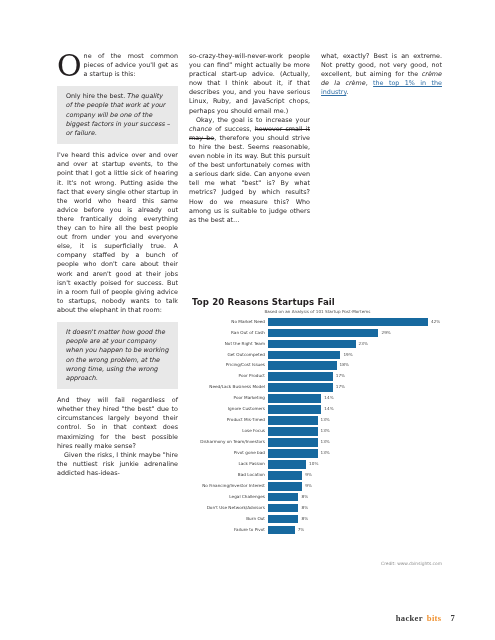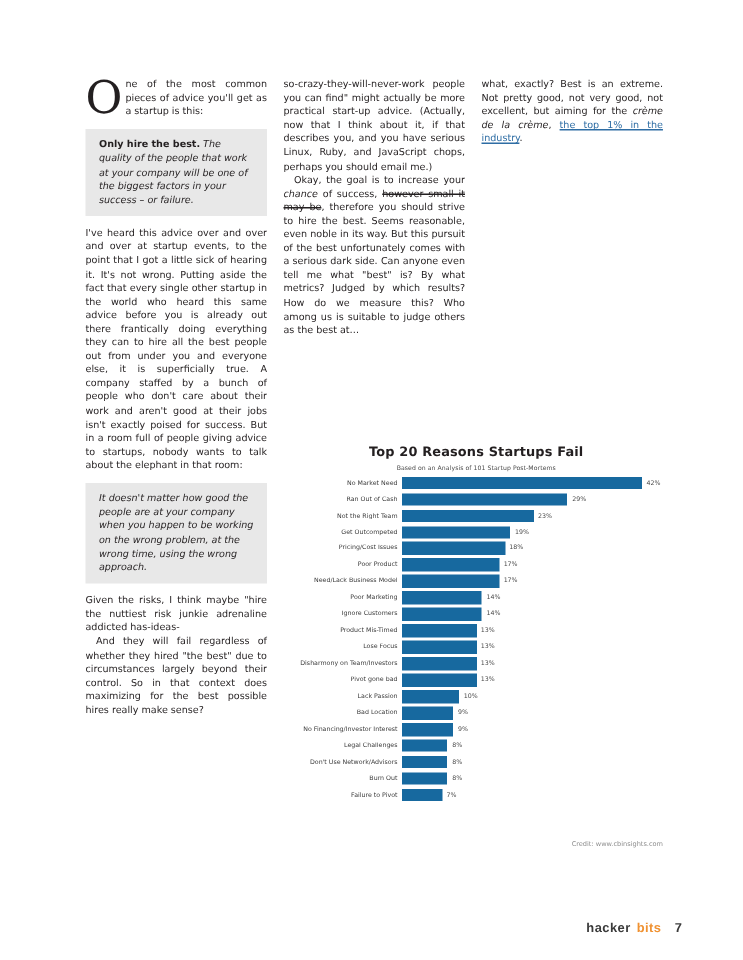--- a/index.html
+++ b/index.html
@@ -63,21 +63,21 @@
     margin: 7px 0 7px 0;
     font-size: 6.4px;
     line-height: 9.2px;
     color: #231f20;
     font-style: italic;
   }
   .callout.lead-bold {
     font-style: normal;
   }
   .callout.lead-bold .lead {
-    font-weight: bold;
+    font-weight: normal;
     font-style: normal;
     text-align: center;
   }
   .callout.lead-bold .rest {
     font-style: italic;
   }
 
   .ital { font-style: italic; }
   .strike { text-decoration: line-through; }
   .lnk {
@@ -88,21 +88,21 @@
   
   .chart-wrap {
     position: absolute;
     left: 192px;
     top: 296px;
     width: 251px;
     height: 272px;
     background: #ffffff;
   }
   .chart-title {
-    text-align: center;
+    text-align: left;
     font-size: 8.6px;
     font-weight: bold;
     color: #231f20;
     letter-spacing: 0.1px;
     margin-top: 1px;
   }
   .chart-sub {
     text-align: center;
     font-size: 4.1px;
     color: #4a4a4a;
@@ -157,21 +157,21 @@
   }
 
   
   .footer {
     position: absolute;
     right: 40px;
     bottom: 17px;
     display: flex;
     align-items: flex-start;
     gap: 4px;
-    font-family: Liberation Sans, sans-serif;
+    font-family: Liberation Serif, serif;
     font-size: 8.6px;
     letter-spacing: 0.3px;
   }
   .footer .f-hacker { color: #3b3b3b; font-weight: bold; }
   .footer .f-bits { color: #f09232; font-weight: bold; }
   .footer .f-page { color: #3b3b3b; font-weight: bold; margin-left: 5px; }
 </style>
 </head>
 <body>
 
@@ -186,22 +186,22 @@
         <span class="lead">Only hire the best.</span><span class="rest"> The quality of the people that work at your company will be one of the biggest factors in your success – or failure.</span>
       </div>
 
       <p>I've heard this advice over and over and over at startup events, to the point that I got a little sick of hearing it. It's not wrong. Putting aside the fact that every single other startup in the world who heard this same advice before you is already out there frantically doing everything they can to hire all the best people out from under you and everyone else, it is superficially true. A company staffed by a bunch of people who don't care about their work and aren't good at their jobs isn't exactly poised for success. But in a room full of people giving advice to startups, nobody wants to talk about the elephant in that room:</p>
 
       <div class="callout">
         <span>It doesn't matter how good the people are at your company when you happen to be working on the wrong problem, at the wrong time, using the wrong approach.</span>
       </div>
 
 
+      <p>And they will fail regardless of whether they hired "the best" due to circumstances largely beyond their control. So in that context does maximizing for the best possible hires really make sense?</p>
       <p>Given the risks, I think maybe "hire the nuttiest risk junkie adrenaline addicted has-ideas-</p>
-      <p>And they will fail regardless of whether they hired "the best" due to circumstances largely beyond their control. So in that context does maximizing for the best possible hires really make sense?</p>
     </div>
 
     <div class="col">
       <p>so-crazy-they-will-never-work people you can find" might actually be more practical start-up advice. (Actually, now that I think about it, if that describes you, and you have serious Linux, Ruby, and JavaScript chops, perhaps you should email me.)</p>
       <p><span>Okay, the goal is to increase your </span><span class="ital">chance</span><span> of success, </span><span class="strike">however small it may be</span><span>, therefore you should strive to hire the best. Seems reasonable, even noble in its way. But this pursuit of the best unfortunately comes with a serious dark side. Can anyone even tell me what "best" is? By what metrics? Judged by which results? How do we measure this? Who among us is suitable to judge others as the best at…</span></p>
     </div>
 
     <div class="col">
       <p><span>what, exactly? Best is an extreme. Not pretty good, not very good, not excellent, but aiming for the </span><span class="ital">crème de la crème</span><span>, </span><a class="lnk" href="#">the top 1% in the industry</a><span>.</span></p>
 

